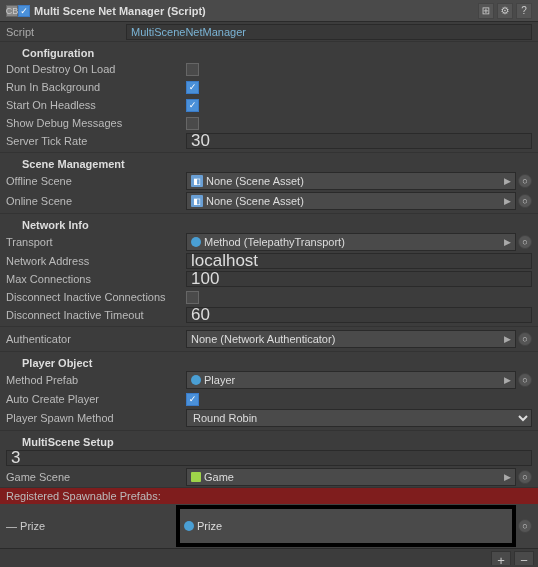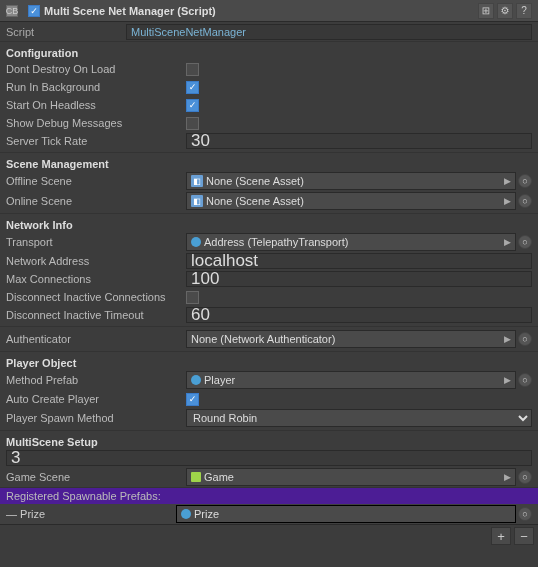--- a/index.html
+++ b/index.html
@@ -25,21 +25,21 @@
       border-bottom: 1px solid #2a2a2a;
     }
     .title-bar-left {
       display: flex;
       align-items: center;
       gap: 4px;
       flex: 1;
     }
     .title-bar-icons {
       display: flex;
-      gap: 10px;
+      gap: 0;
       align-items: center;
     }
     .title-icon {
       width: 12px;
       height: 12px;
       background: #888;
       border: 1px solid #666;
       font-size: 9px;
       display: flex; align-items: center; justify-content: center;
       color: #ccc;
@@ -83,21 +83,21 @@
       font-size: 11px;
       height: 16px;
       display: flex; align-items: center;
     }
     .content {
       padding: 2px 0;
       overflow-y: auto;
       height: calc(567px - 44px);
     }
     .section-header {
-      padding: 3px 6px 1px 6px;
+      padding: 3px 6px 1px 22px;
       font-weight: bold;
       color: #ddd;
       font-size: 11px;
     }
     .field-row {
       display: flex;
       align-items: center;
       padding: 1px 6px;
       min-height: 18px;
     }
@@ -191,21 +191,21 @@
       width: 10px; height: 10px;
       background: #9fd44a;
       border-radius: 1px;
       flex-shrink: 0;
     }
     .registered-row {
       padding: 2px 6px;
       font-size: 11px;
       color: #bbb;
       border-top: 1px solid #333;
-      background: #4c1d95;
+      background: #7f1d1d;
     }
     .spawn-row {
       display: flex;
       align-items: center;
       padding: 1px 6px;
       background: #404040;
     }
     .spawn-name {
       width: 170px;
       display: flex;
@@ -216,22 +216,22 @@
     }
     .prize-icon {
       width: 10px; height: 10px;
       background: #4a9fd4;
       border-radius: 50%;
       flex-shrink: 0;
     }
     .spawn-value {
       flex: 1;
       background: #4a4a4a;
-      border: 1px solid #000000;
-      padding: 6px 4px;
+      border: 4px solid #000000;
+      padding: 17px 4px;
       height: 18px;
       display: flex; align-items: center;
       gap: 3px;
       color: #ddd;
       font-size: 11px;
     }
     .bottom-bar {
       display: flex;
       justify-content: flex-end;
       padding: 2px 4px;
@@ -363,21 +363,21 @@
     <div class="divider"></div>
 
     <div class="section-header">Network Info</div>
 
     <div class="field-row">
       <div class="field-label">Transport</div>
       <div class="field-value">
         <div class="dropdown-field">
           <div class="dropdown-field-inner">
             <div class="network-icon"></div>
-            <span>Address (TelepathyTransport)</span>
+            <span>Method (TelepathyTransport)</span>
           </div>
           <span class="dropdown-arrow">▶</span>
         </div>
         <div class="circle-btn">○</div>
       </div>
     </div>
     <div class="field-row">
       <div class="field-label">Network Address</div>
       <div class="field-value">
         <input class="text-input" type="text" value="localhost" style="">

